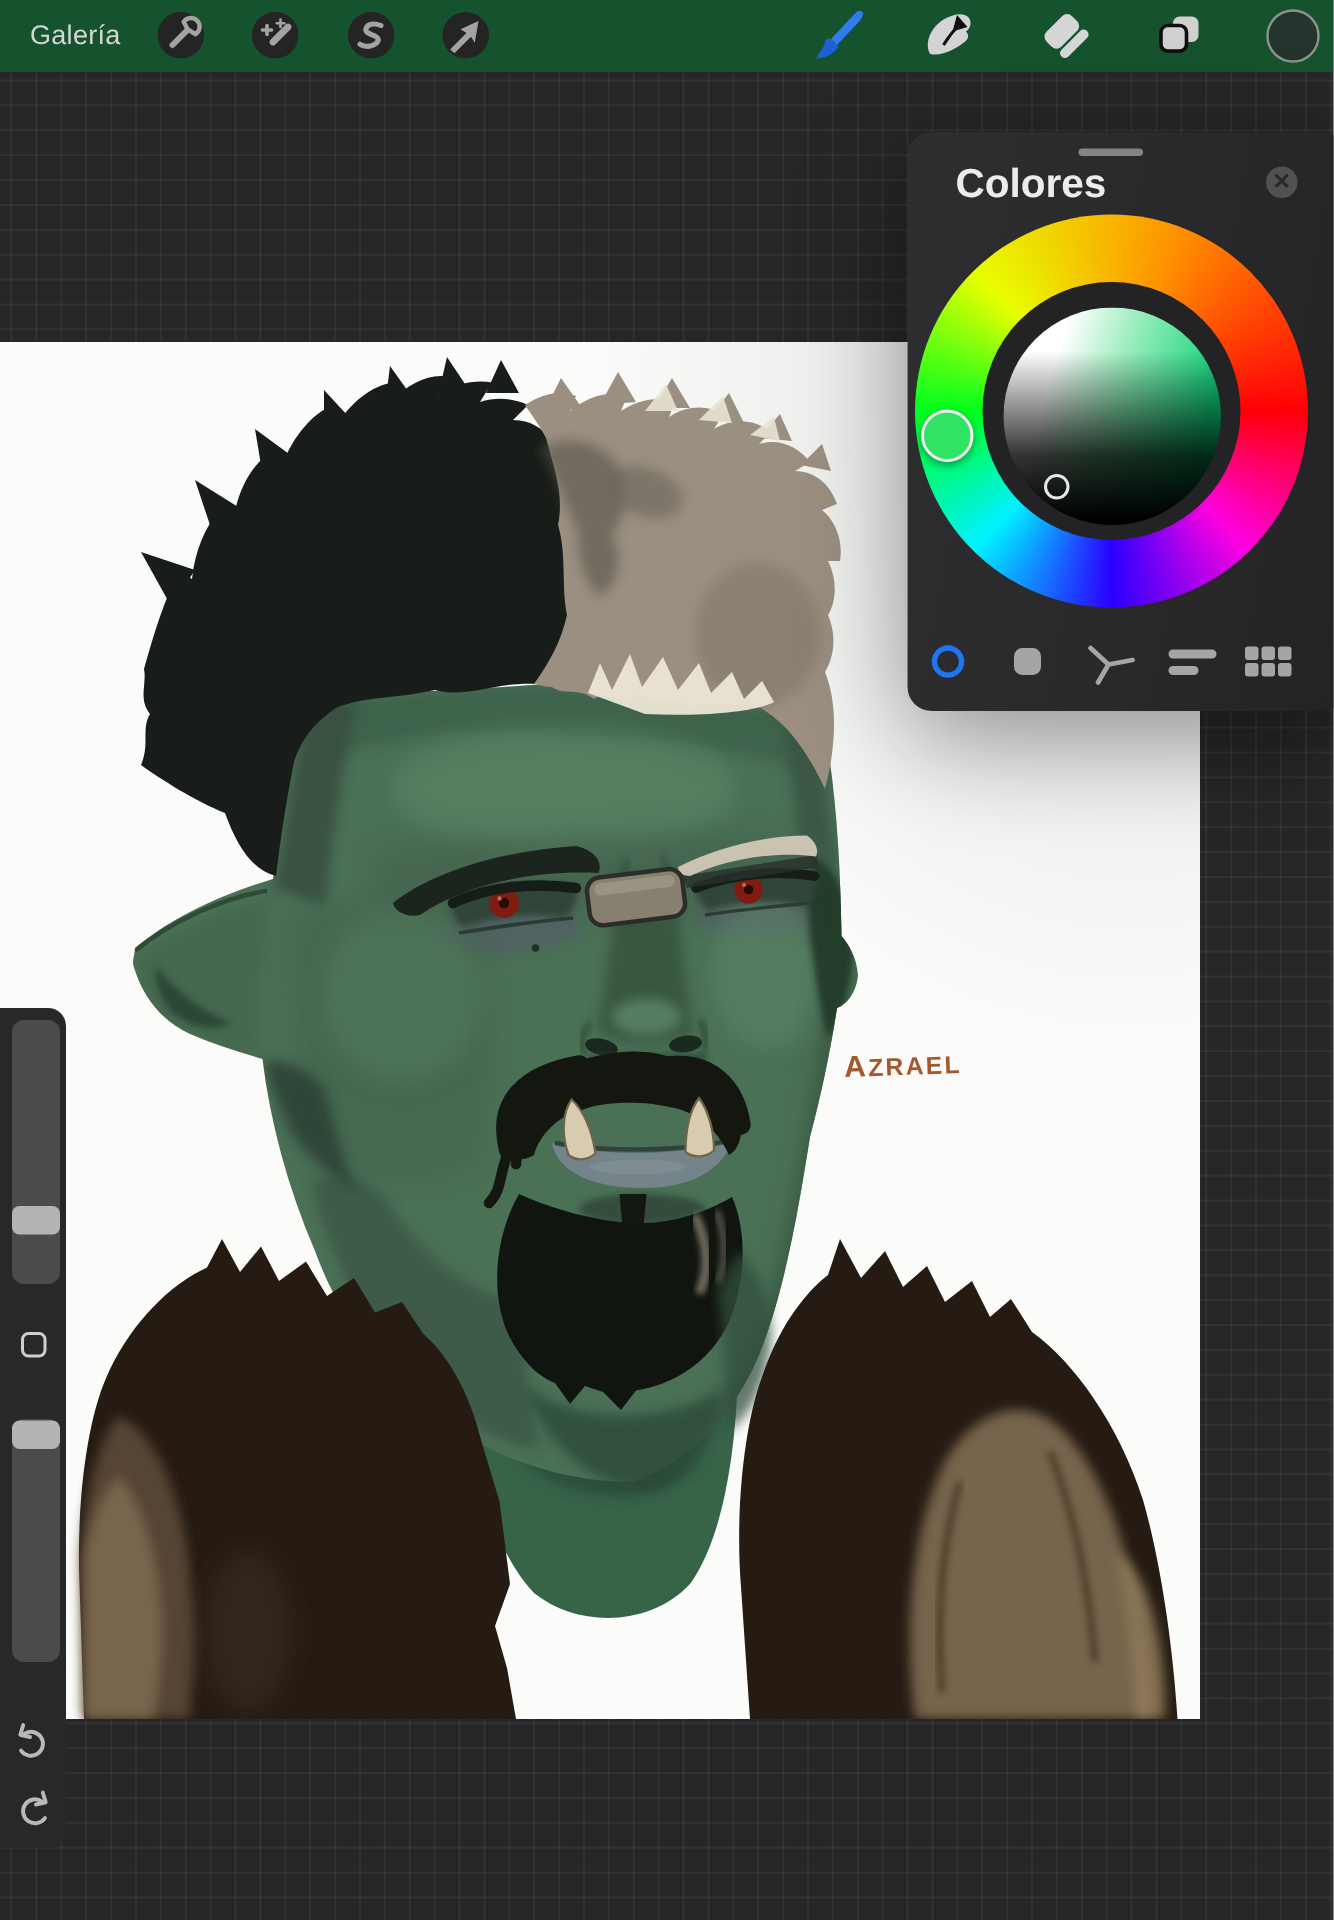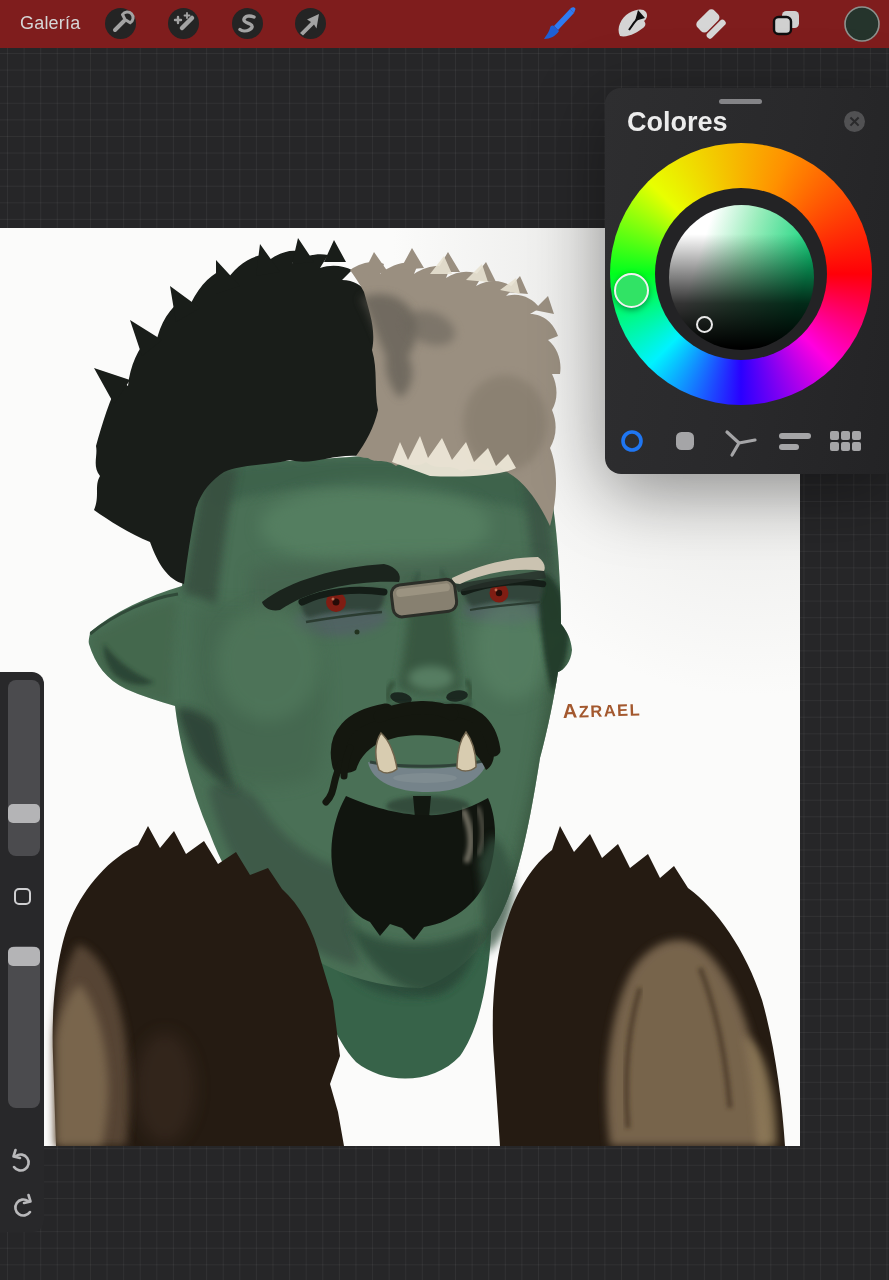--- a/index.html
+++ b/index.html
@@ -2,29 +2,29 @@
 <html><head>
 <meta charset="utf-8">
 <style>
   html,body{margin:0;padding:0;}
   body{width:889px;height:1280px;position:relative;overflow:hidden;
        background:#262628;font-family:"Liberation Sans",sans-serif;}
   #bg{position:absolute;left:0;top:48px;width:889px;height:1232px;
       background-image:linear-gradient(rgba(255,255,255,0.05) 1px, transparent 1px),
                        linear-gradient(90deg, rgba(255,255,255,0.05) 1px, transparent 1px);
       background-size:16.6px 16.6px;background-position:7px 5px;}
-  #topbar{position:absolute;left:0;top:0;width:889px;height:48px;background:#7f1d1d;}
+  #topbar{position:absolute;left:0;top:0;width:889px;height:48px;background:#14532d;}
   .tbtn{position:absolute;top:8px;width:31px;height:31px;border-radius:50%;background:#242424;}
   #galeria{position:absolute;left:20px;top:13px;font-size:18px;color:#d6d6d6;letter-spacing:.2px;}
   #canvas{position:absolute;left:0;top:228px;width:800px;height:918px;background:#fbfbfa;}
   #panel{position:absolute;left:605px;top:88px;width:292px;height:386px;
          background:linear-gradient(100deg,#2e2e30 0%,#29292b 55%,#232325 100%);
          border-radius:16px;box-shadow:0 18px 70px rgba(0,0,0,0.4);}
   #handle{position:absolute;left:114px;top:11px;width:43px;height:5px;border-radius:3px;background:#848487;}
-  #ptitle{position:absolute;left:22px;top:19px;font-size:27px;font-weight:bold;color:#ececec;}
+  #ptitle{position:absolute;left:32px;top:19px;font-size:27px;font-weight:bold;color:#ececec;}
   #closex{position:absolute;left:239px;top:23px;width:21px;height:21px;border-radius:50%;background:#515153;
           color:#2a2a2c;font-size:15px;font-weight:bold;text-align:center;line-height:21px;}
   
   #wheel{position:absolute;left:5px;top:55px;width:262px;height:262px;border-radius:50%;
     background:conic-gradient(from 90deg,#ff0008,#ff00e0 12.5%,#2a00ff 25%,#00f2ff 37.5%,#00ff1e 50%,#e8ff00 62.5%,#ff9000 81%,#ff0008);}
   #wheelgap{position:absolute;left:45px;top:45px;width:172px;height:172px;border-radius:50%;background:#232325;}
   #disc{position:absolute;left:64px;top:117px;width:145px;height:145px;border-radius:50%;
         background:linear-gradient(to bottom,rgba(0,0,0,0) 20%,rgba(0,0,0,.8) 68%,#000 98%),
                    linear-gradient(108deg,#ffffff 24%,#9aedbc 48%,#0cd279 84%);}
   #hueknob{position:absolute;left:9px;top:185px;width:35px;height:35px;border-radius:50%;

